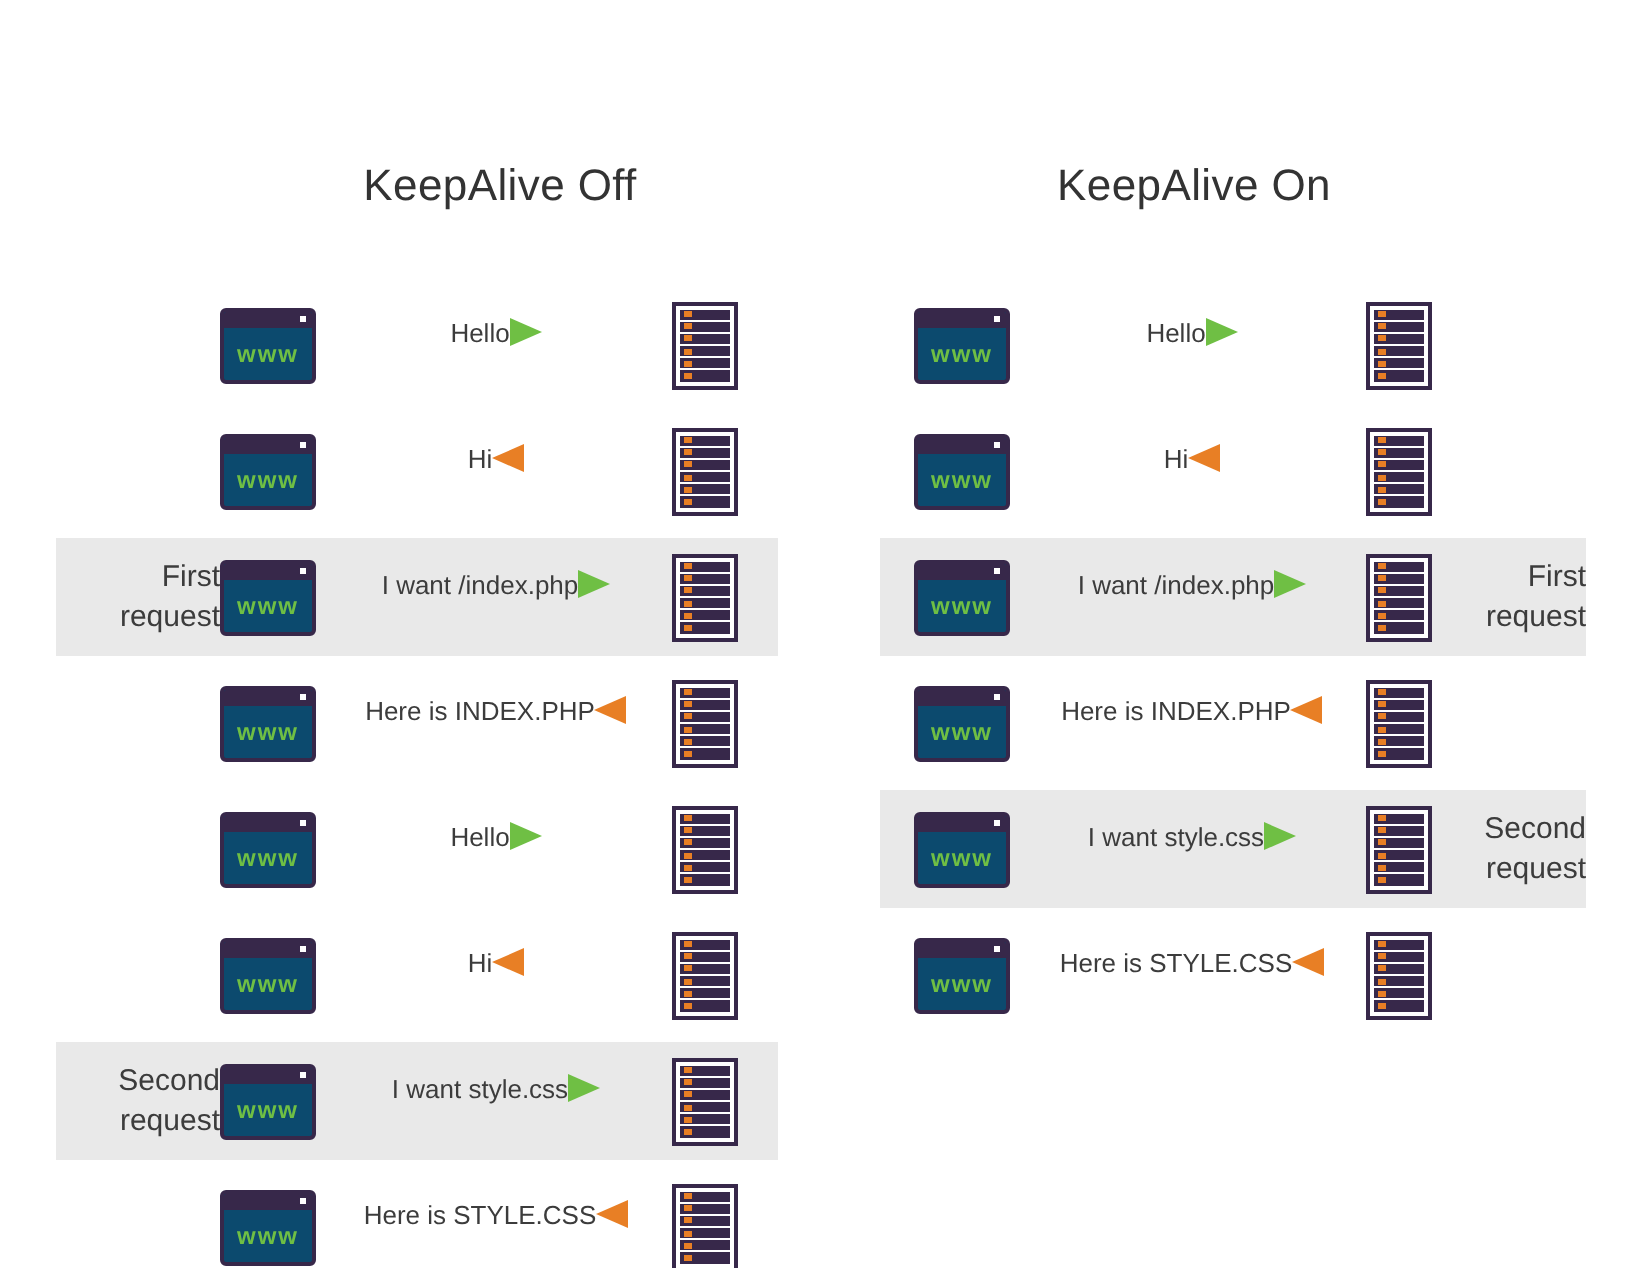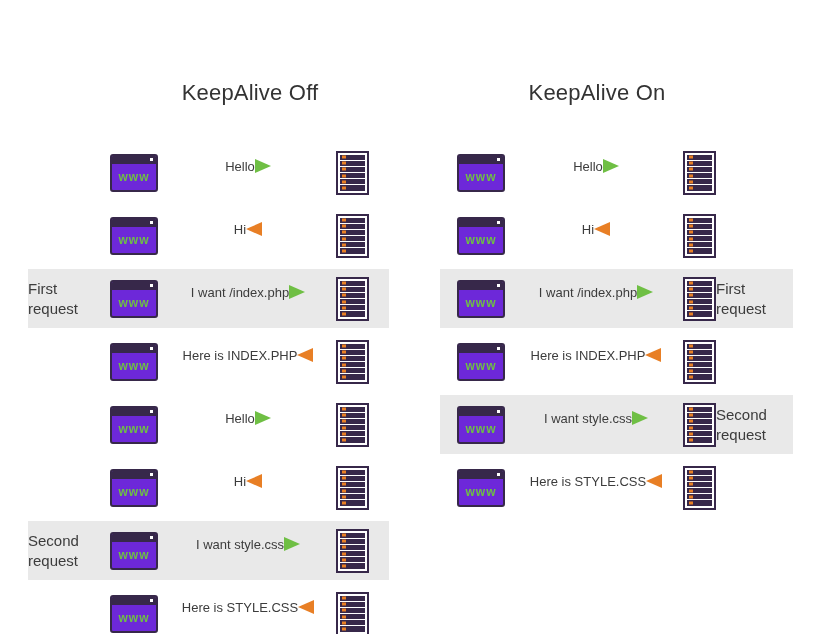--- a/index.html
+++ b/index.html
@@ -15,21 +15,21 @@
   .title-left{left:130px;}
   .title-right{left:477px;text-align:center;}
 
   .column{position:absolute; top:97px;}
   .col-left{left:28px;  width:361px;}
   .col-right{left:440px; width:353px;}
 
   .row{height:63px; display:flex; align-items:center; box-sizing:border-box;}
   .row.highlight{background:var(--highlight); background-clip:content-box; padding:2px 0;}
 
-  .side-label{flex:none; font-size:15px; line-height:20px; text-align:left; color:var(--text);}
+  .side-label{flex:none; font-size:15px; line-height:20px; text-align:right; color:var(--text);}
   .col-left  .side-label{width:82px;}
   .col-right .side-label{width:77px;}
 
   .client-wrap{flex:none; width:48px;}
   .col-right .client-wrap{margin-left:17px;}
 
   .server-wrap{flex:none; display:flex; justify-content:flex-start;}
   .col-left  .server-wrap{width:53px;}
   .col-right .server-wrap{width:33px;}
 
@@ -41,21 +41,21 @@
 
   .arrow{display:flex; align-items:center; height:14px;}
   .arrow .line{flex:1; height:4px; background:var(--c);}
   .arrow .head{width:0; height:0; border-top:7px solid transparent; border-bottom:7px solid transparent; flex:none;}
   .arrow.right .head-right{border-left:16px solid var(--c);}
   .arrow.left  .head-left{border-right:16px solid var(--c);}
   .arrow.green{--c:var(--green);}
   .arrow.orange{--c:var(--orange);}
 
   
-  .browser{box-sizing:border-box; width:48px; height:38px; background:#6d28d9;
+  .browser{box-sizing:border-box; width:48px; height:38px; background:#0c4a6e;
     border:2px solid var(--purple); border-radius:3px; overflow:hidden;}
   .browser-bar{position:relative; height:8px; background:var(--purple);}
   .browser-dot{position:absolute; top:2px; right:3px; width:3px; height:3px; background:#fff;}
   .browser-www{height:26px; line-height:26px; text-align:center; font-size:12px;
     font-weight:bold; letter-spacing:1px; color:var(--green);}
 
   
   .server{box-sizing:border-box; width:33px; height:44px; background:#fff;
     border:2px solid var(--purple); padding:2px; display:flex; flex-direction:column; gap:1px;}
   .server .slot{flex:1; background:var(--purple); position:relative;}

